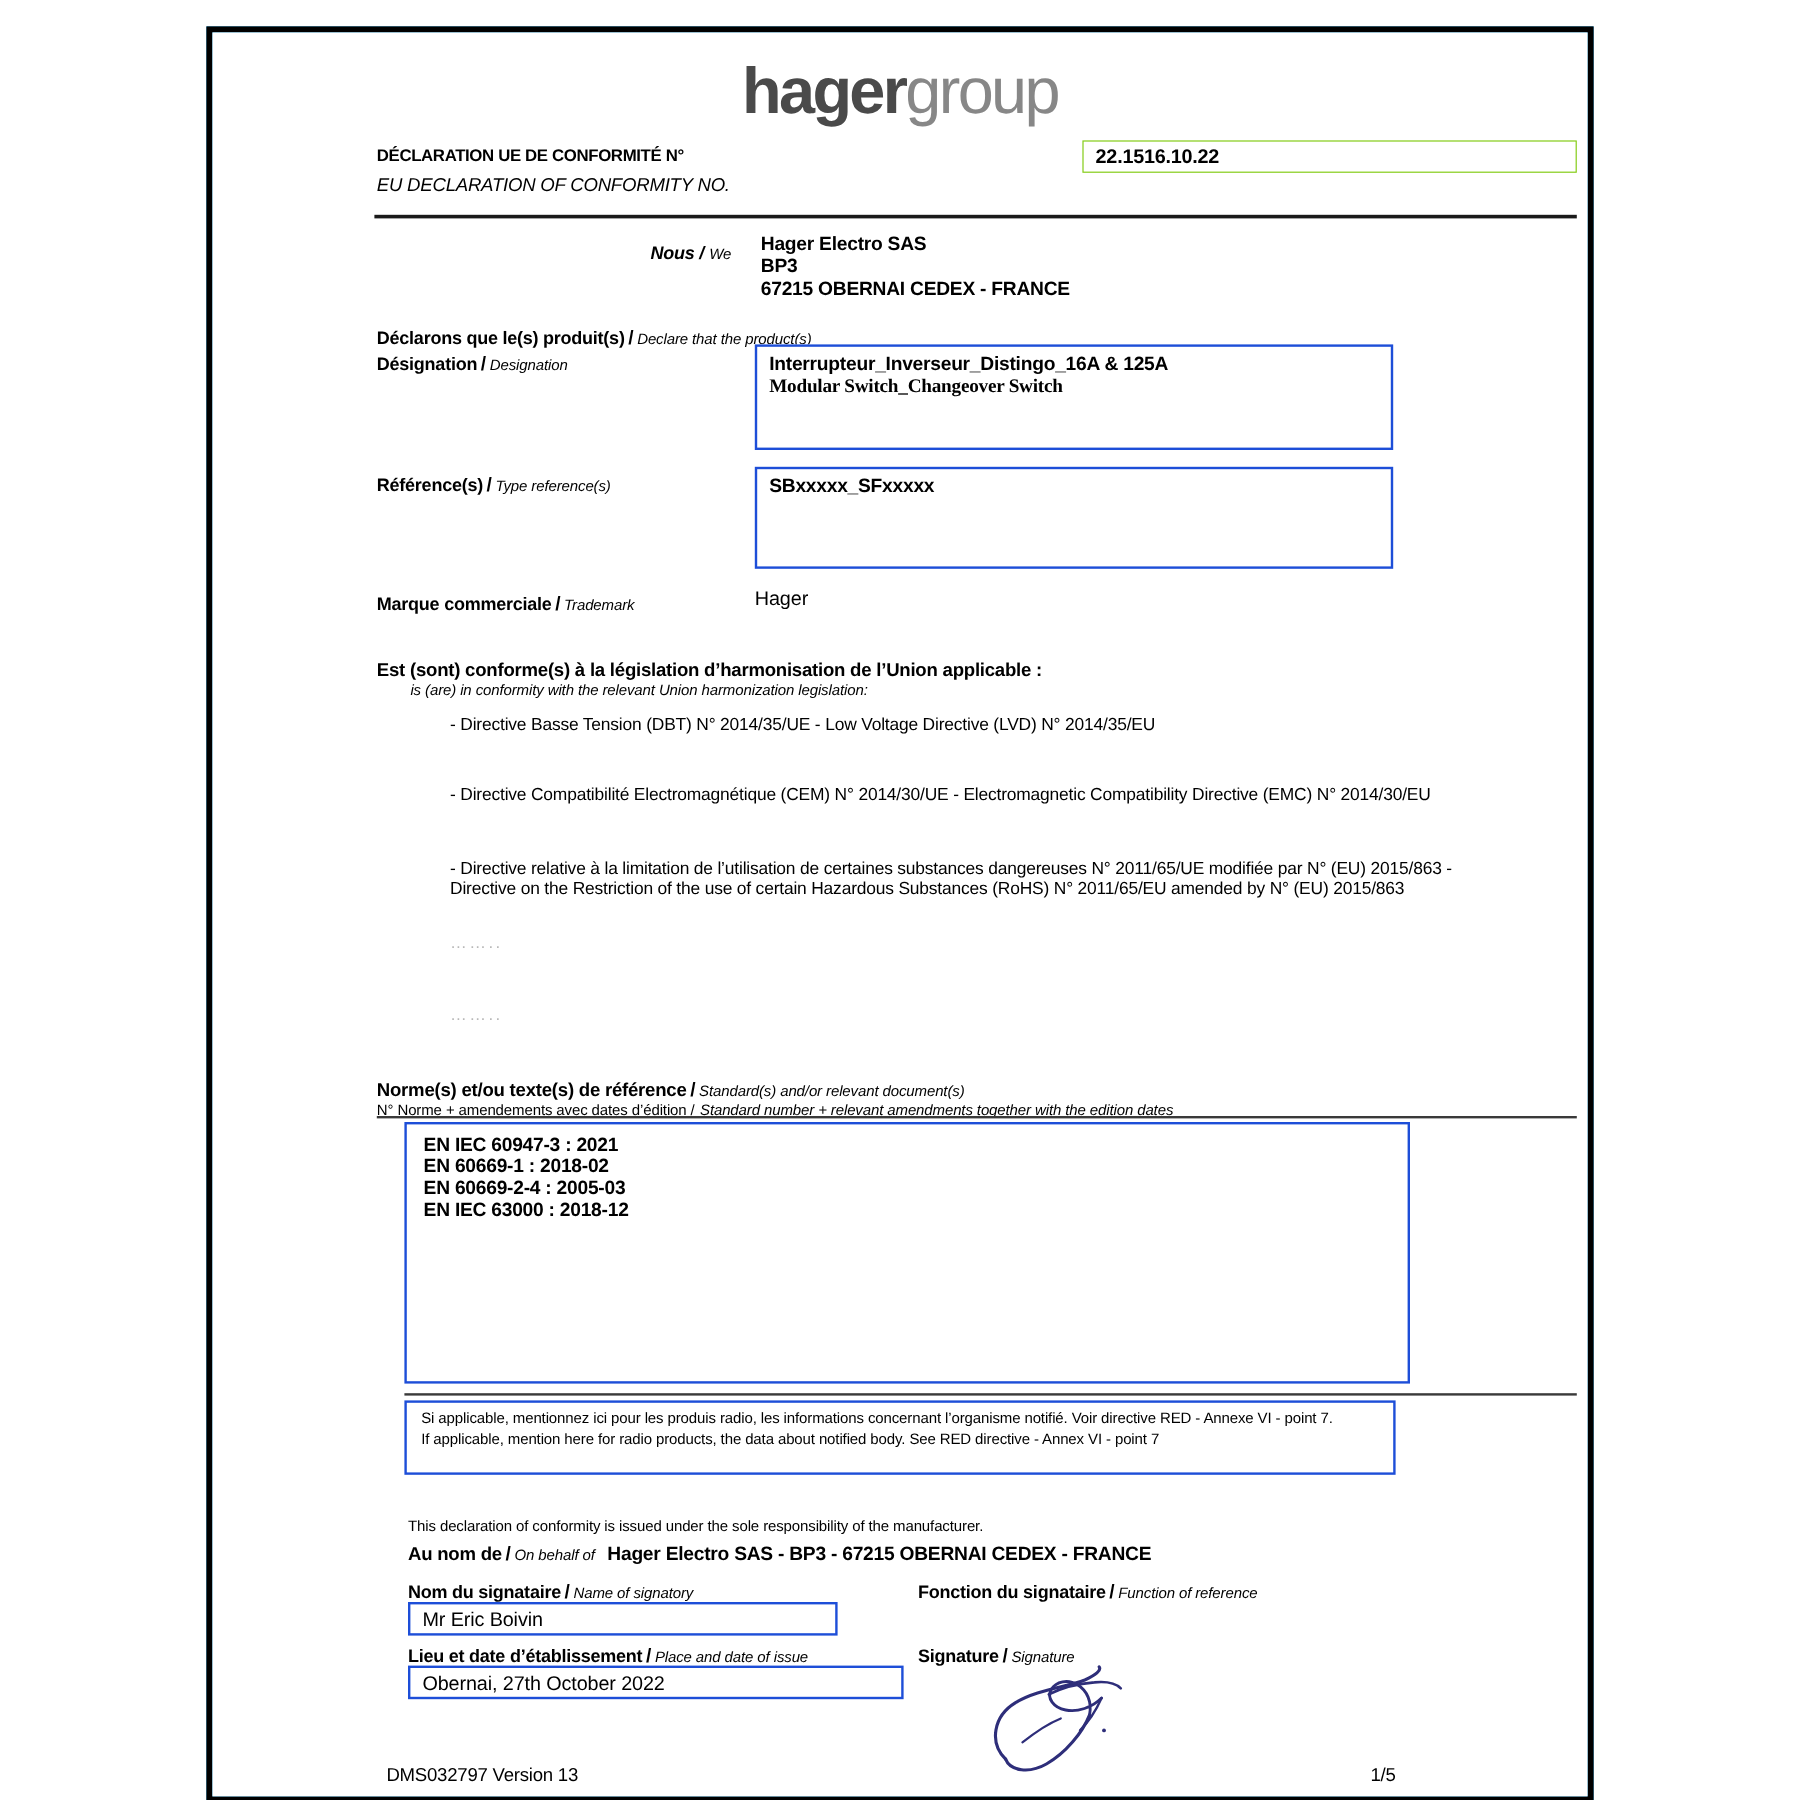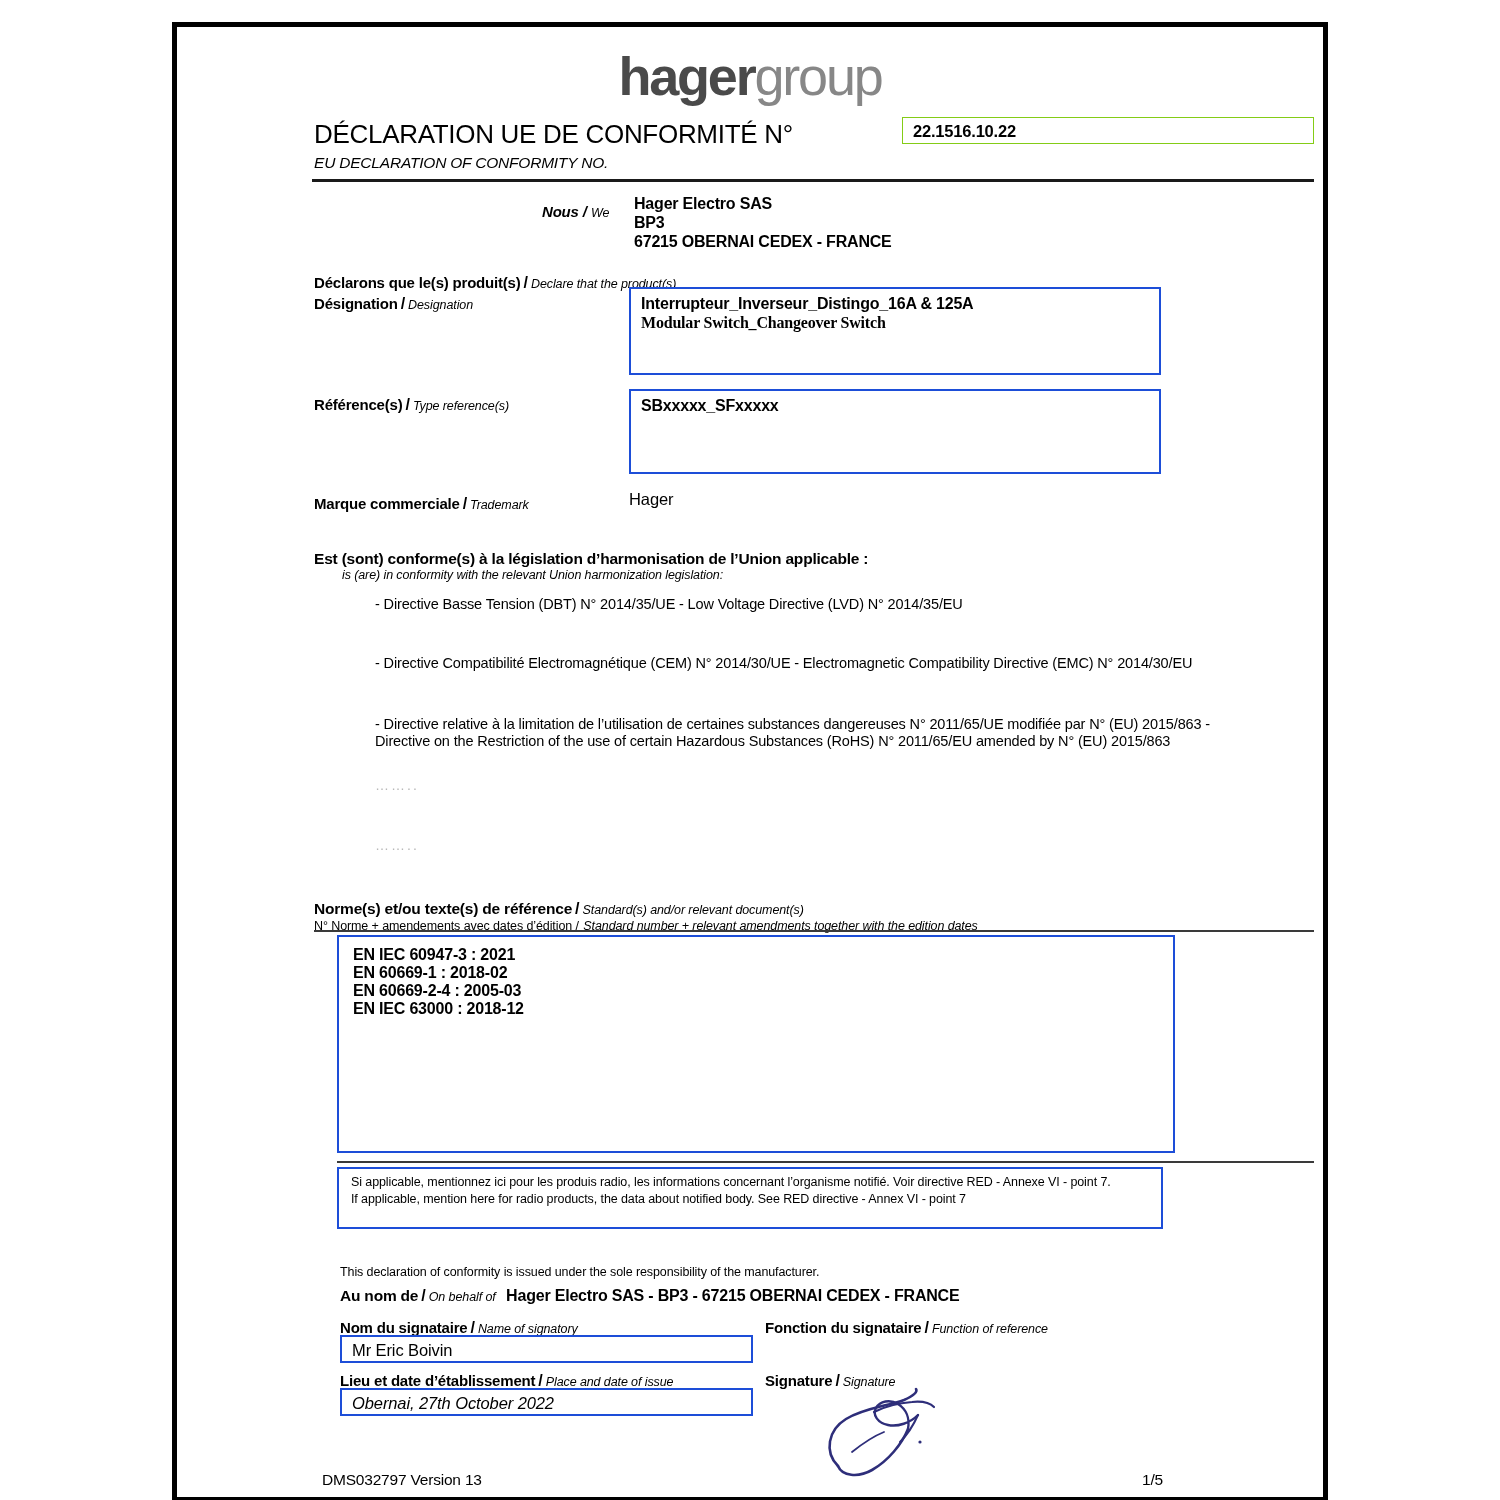--- a/index.html
+++ b/index.html
@@ -52,22 +52,22 @@
   .logo .l { font-weight: normal; color: #878787; }
 
   
   .title-block {
     position: absolute;
     left: 137px;
     top: 94px;
     width: 990px;
   }
   .title-fr {
-    font-weight: normal;
-    font-size: 26px;
+    font-weight: bold;
+    font-size: 14px;
     letter-spacing: -0.3px;
     line-height: 1;
     white-space: nowrap;
     display: inline-block;
   }
   .sc { font-variant: small-caps; }
   .title-en {
     font-style: italic;
     font-size: 15.5px;
     letter-spacing: -0.2px;
@@ -246,32 +246,32 @@
     <div class="abs sm-txt" style="left:163px; top:1238px;">This declaration of conformity is issued under the sole responsibility of the manufacturer.</div>
 
     <div class="abs" style="left:163px; top:1260px;">
       <span class="lbl-fr" style="font-size:15.5px;">Au nom de</span><span class="slash">/</span><span class="lbl-en">On behalf of</span>
       <span class="val-bold" style="margin-left:6px;">Hager Electro SAS - BP3 - 67215 OBERNAI CEDEX - FRANCE</span>
     </div>
 
     <div class="abs" style="left:163px; top:1292px;">
       <span class="lbl-fr">Nom du signataire</span><span class="slash">/</span><span class="lbl-en">Name of signatory</span>
     </div>
-    <div class="field-box" style="left:163px; top:1308px; width:413px; height:28px;">
+    <div class="field-box" style="left:163px; top:1308px; width:358px; height:28px;">
       <div class="abs val-plain" style="left:10px; top:4px;">Mr Eric Boivin</div>
     </div>
 
     <div class="abs" style="left:588px; top:1292px;">
       <span class="lbl-fr">Fonction du signataire</span><span class="slash">/</span><span class="lbl-en">Function of reference</span>
     </div>
 
     <div class="abs" style="left:163px; top:1345px;">
       <span class="lbl-fr">Lieu et date d’établissement</span><span class="slash">/</span><span class="lbl-en">Place and date of issue</span>
     </div>
-    <div class="field-box" style="left:163px; top:1361px; width:413px; height:28px;font-style:italic;">
+    <div class="field-box" style="left:163px; top:1361px; width:413px; height:28px;">
       <div class="abs val-plain" style="left:10px; top:4px;">Obernai, 27th October 2022</div>
     </div>
 
     <div class="abs" style="left:588px; top:1345px;">
       <span class="lbl-fr">Signature</span><span class="slash">/</span><span class="lbl-en">Signature</span>
     </div>
 
     <div class="footer-left">DMS032797 Version 13</div>
     <div class="footer-right">1/5</div>
 

